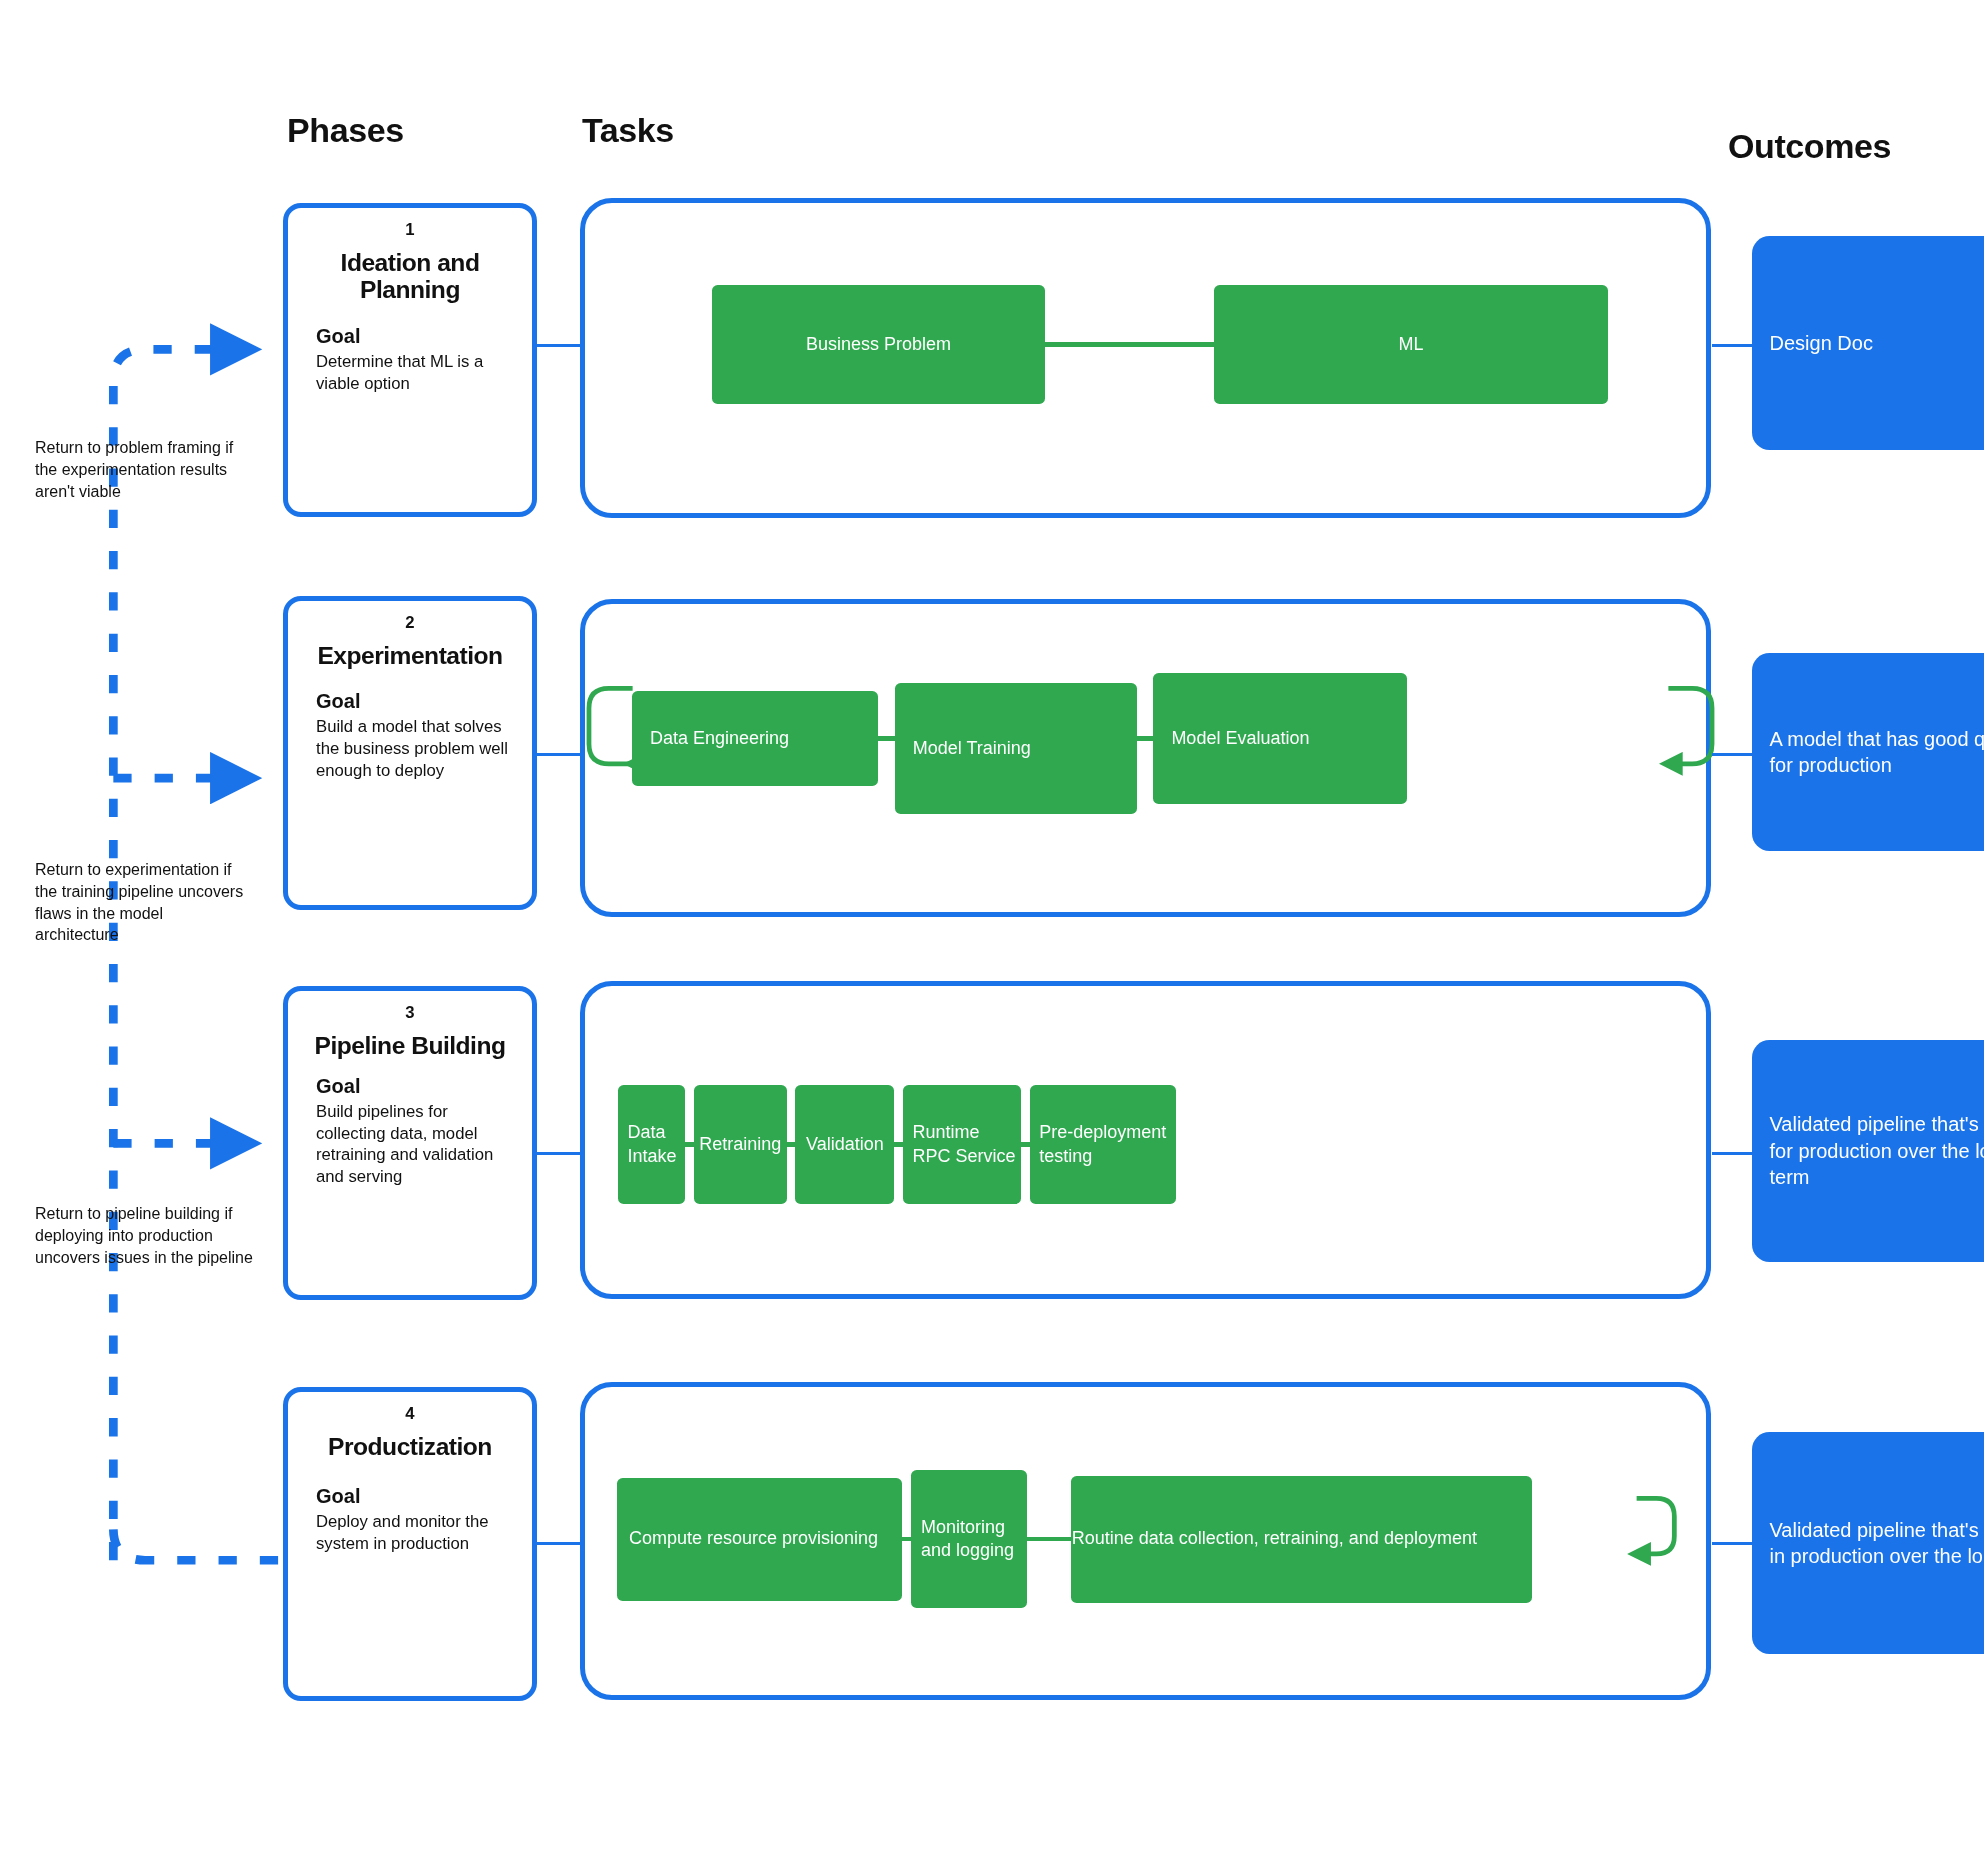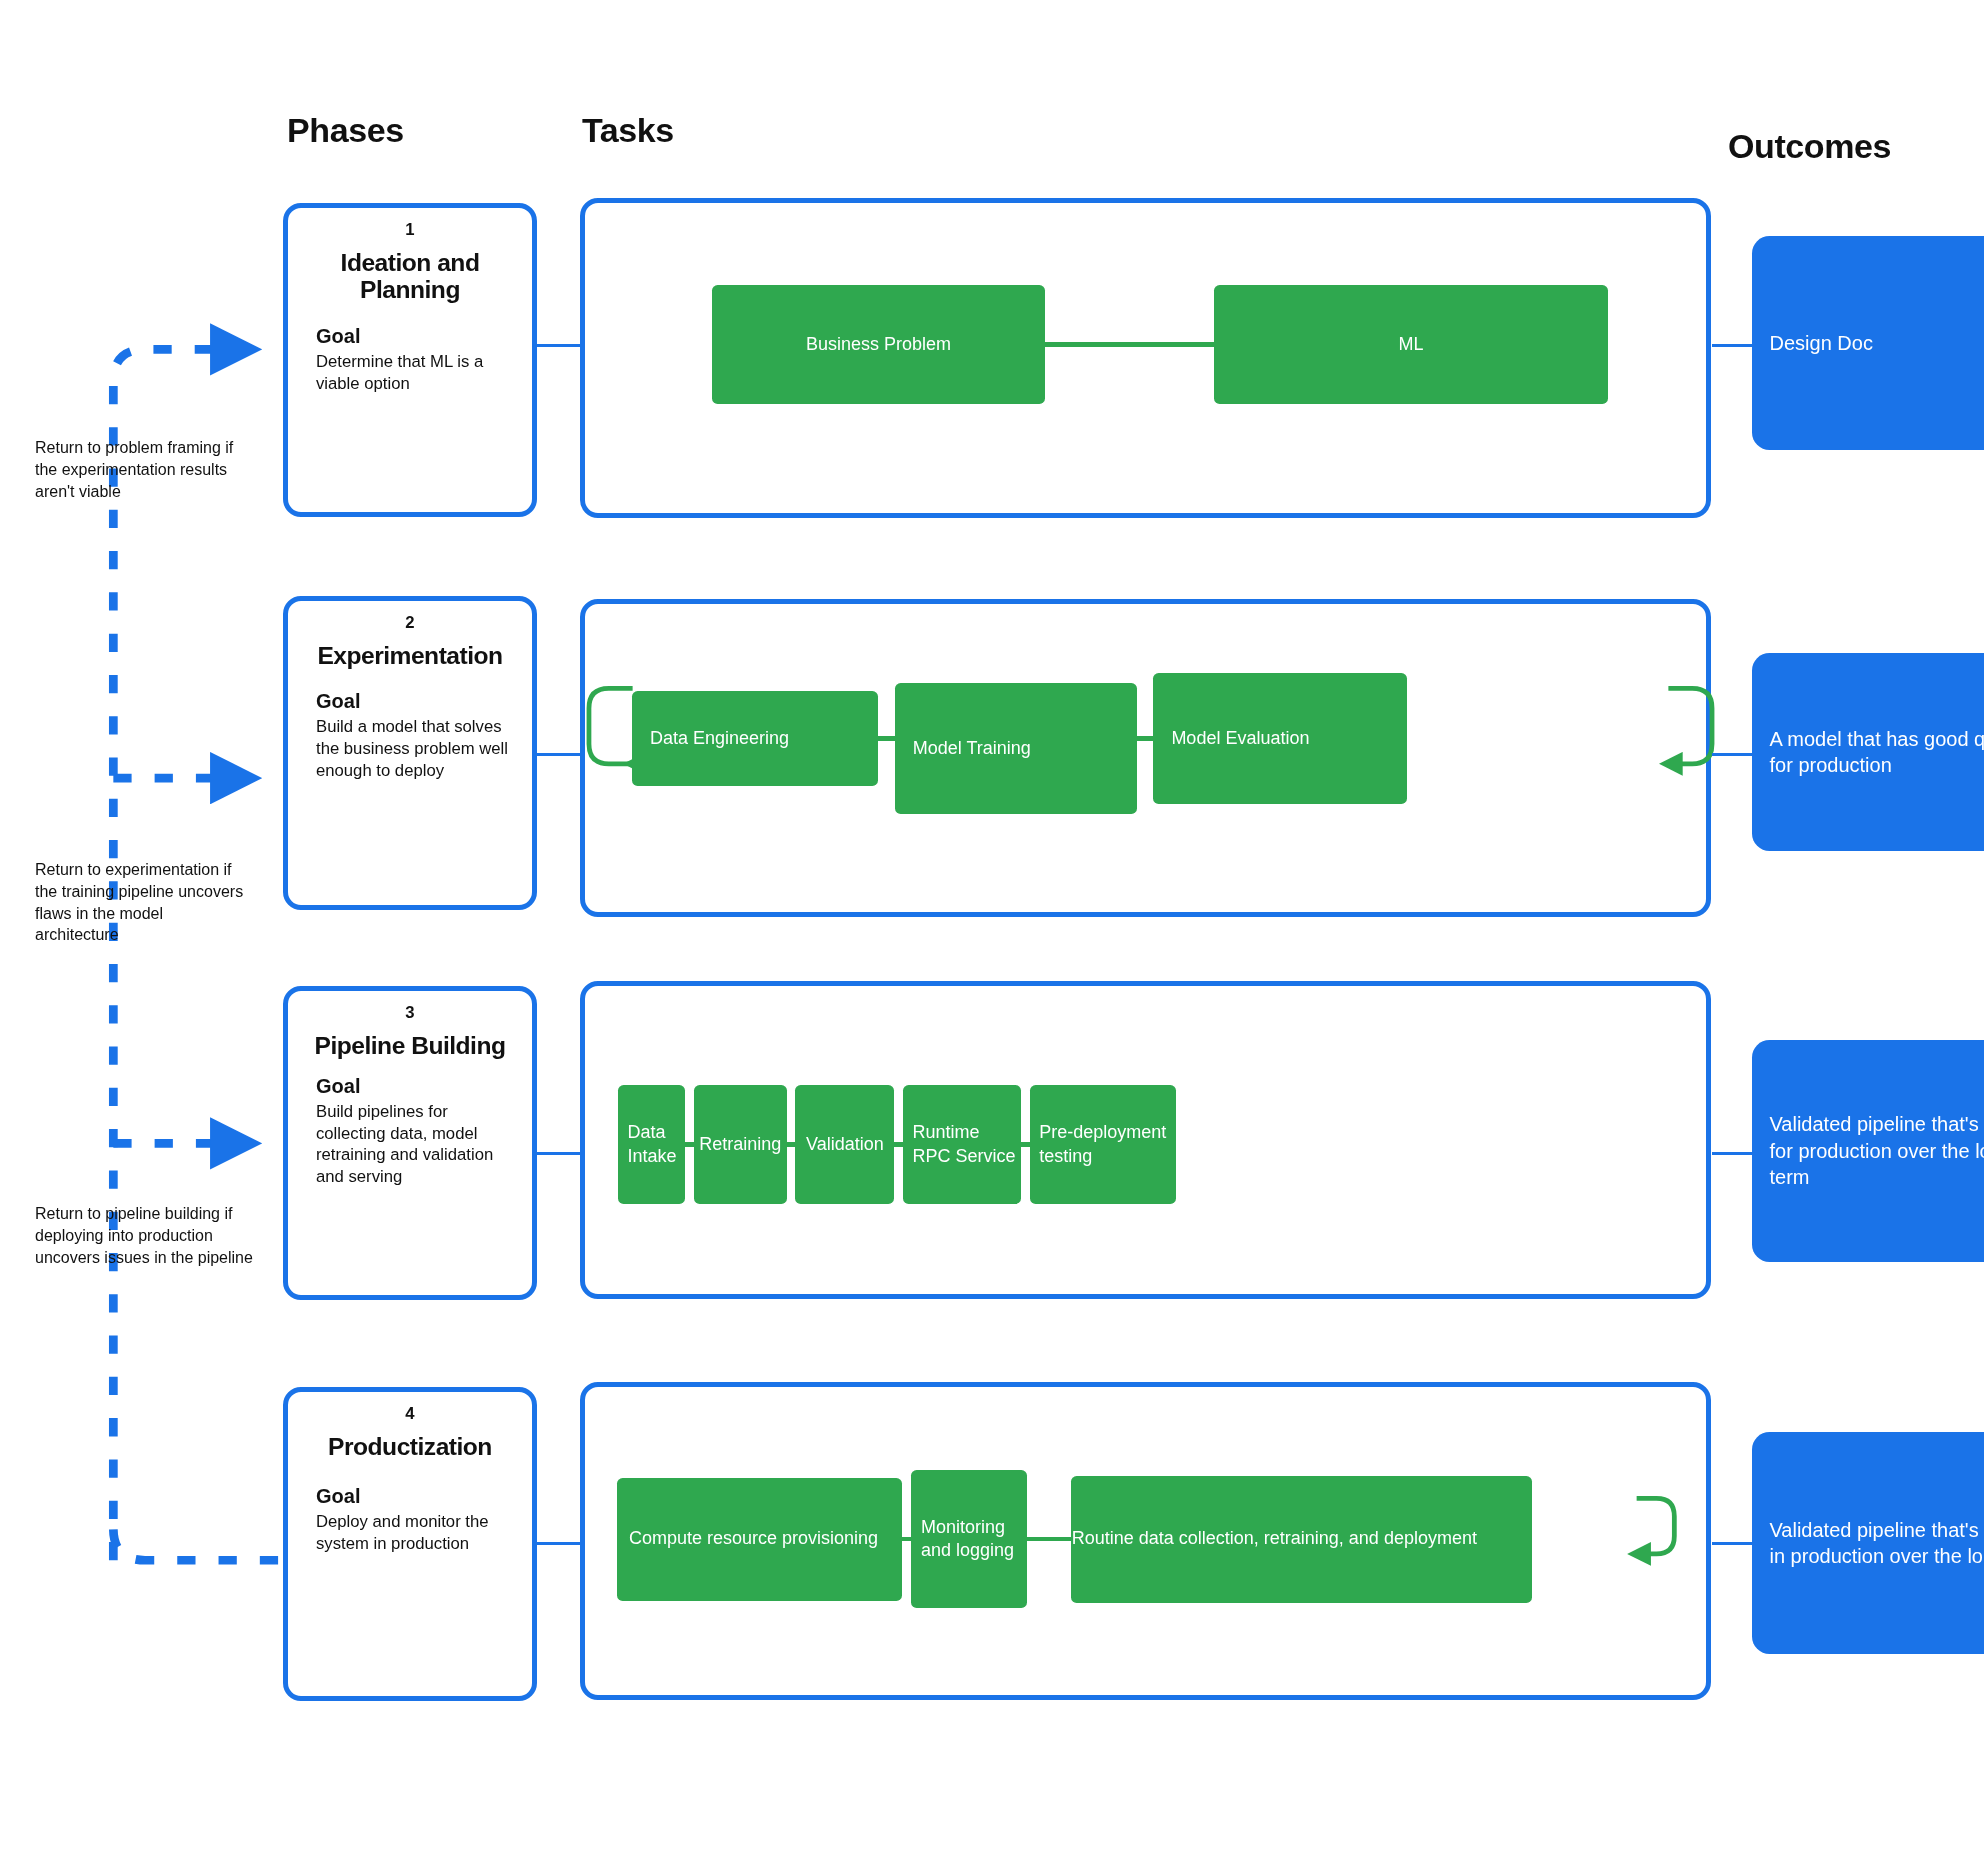--- a/index.html
+++ b/index.html
@@ -33,21 +33,21 @@
     text-align:center;font-size:24.6px;font-weight:700;color:#111;
     letter-spacing:-0.5px;line-height:1.12;margin-top:10.3px;padding:0 5.6px;
   }
   .goal-block{margin:21.4px 0 0 28px;padding-right:24px;}
   .goal-label{font-size:20px;font-weight:700;color:#111;line-height:1.1;}
   .goal-text{font-size:16.7px;font-weight:400;color:#111;line-height:1.30;margin-top:4px;}
 
   
   .tasks-panel{
     position:absolute;left:580px;width:1131px;
-    border:5.2px solid #1a73e8;border-radius:18px;background:#ffffff;
+    border:5.2px solid #1a73e8;border-radius:32px;background:#ffffff;
     box-sizing:border-box;
   }
   .task-row{position:absolute;left:0;right:0;display:flex;align-items:center;}
   .task-box{
     background:#2fa84f;color:#ffffff;border-radius:5.6px;
     display:flex;align-items:center;justify-content:flex-start;
     font-size:18px;line-height:1.30;box-sizing:border-box;
   }
   .task-box.center{justify-content:center;text-align:center;}
   .task-connector{height:4.4px;background:#2fa84f;flex:0 0 auto;}

